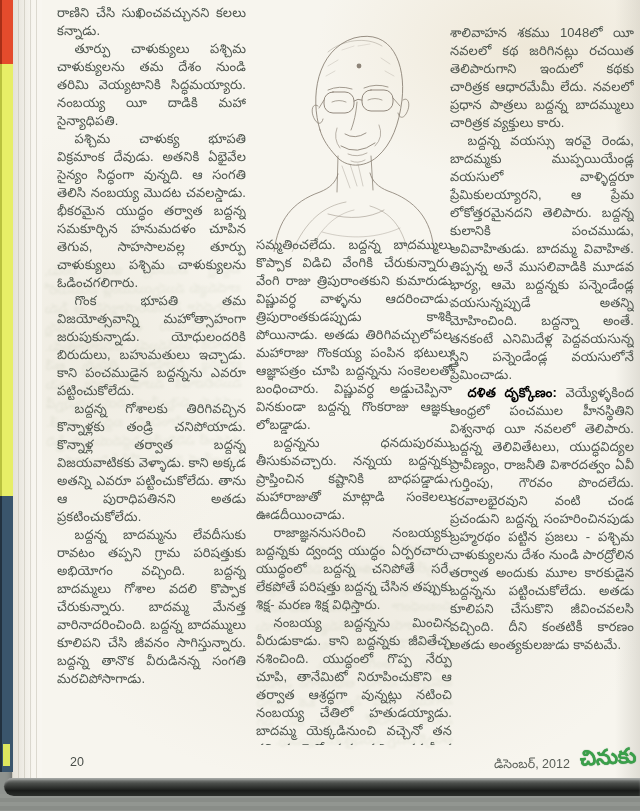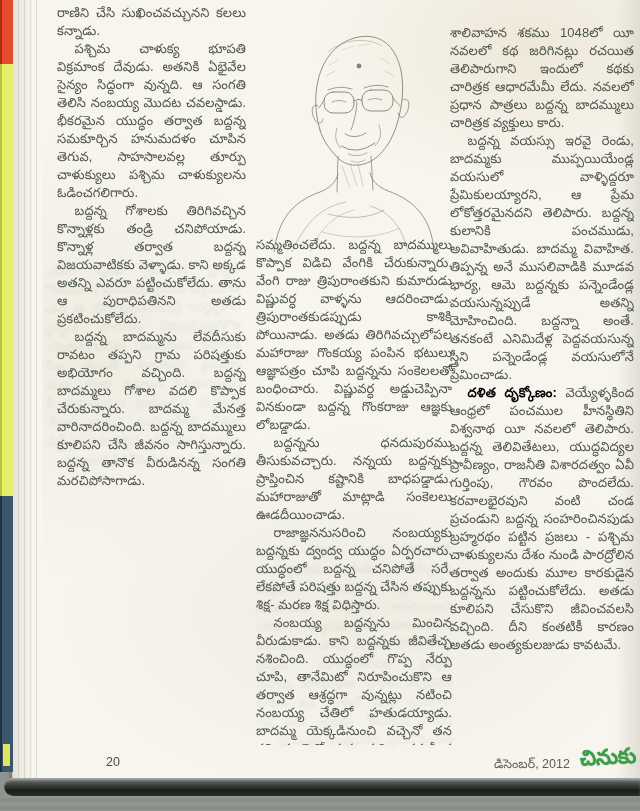--- a/index.html
+++ b/index.html
@@ -61,21 +61,21 @@
   
   .ghost{
     position:absolute;z-index:1;pointer-events:none;
     color:#5f7246;opacity:.09;filter:blur(1.1px);
     font-size:13px;line-height:19px;text-align:justify;
     transform:scaleX(-1) rotate(.6deg);
   }
   .ghost-a{left:46px;top:260px;width:196px;height:300px;overflow:hidden;}
   .ghost-b{left:256px;top:540px;width:196px;height:215px;overflow:hidden;}
   
-  .pagenum{position:absolute;left:70px;top:755px;z-index:3;font-size:12.5px;color:#4a4f4a;margin-left:36px;}
+  .pagenum{position:absolute;left:70px;top:755px;z-index:3;font-size:12.5px;color:#4a4f4a;}
   .footer-date{position:absolute;left:494px;top:757px;z-index:3;font-size:12.5px;color:#585d57;}
   .magazine-logo{
     position:absolute;left:580px;top:745px;z-index:3;
     font-size:21px;font-weight:bold;color:#3aa04a;
     transform:rotate(-3deg);
     text-shadow:0 0 1px #2d7c39;
   }
 </style>
 </head>
 <body>
@@ -131,21 +131,23 @@
     <path d="M121 119 Q126 131 117 140" stroke-opacity=".6"></path>
     <path d="M93 155 Q100 158 107 154" stroke-opacity=".5"></path>
 
     <path d="M70 60 l10 -6 M68 70 l9 -5 M132 58 l-9 -6 M136 70 l-9 -5" stroke-opacity=".25"></path>
     <path d="M84 44 l12 -4 M100 40 l12 -2" stroke-opacity=".2"></path>
   </g>
 </svg>
 
 <div class="col col-left">
   <p class="noindent">రాణిని చేసి సుఖించవచ్చునని కలలు కన్నాడు.</p>
+  <p>తూర్పు చాళుక్యులు పశ్చిమ చాళుక్యులను తమ దేశం నుండి తరిమి వెయ్యటానికి సిద్ధమయ్యారు. నంబయ్య యీ దాడికి మహా సైన్యాధిపతి.</p>
   <p>పశ్చిమ చాళుక్య భూపతి విక్రమాంక దేవుడు. అతనికి ఏభైవేల సైన్యం సిద్ధంగా వున్నది. ఆ సంగతి తెలిసి నంబయ్య మొదట చవలస్డాడు. భీకరమైన యుద్ధం తర్వాత బద్దన్న సమకూర్చిన హనుమదళం చూపిన తెగువ, సాహసాలవల్ల తూర్పు చాళుక్యులు పశ్చిమ చాళుక్యులను ఓడించగలిగారు.</p>
+  <p>గొంక భూపతి తమ విజయోత్సవాన్ని మహోత్సాహంగా జరుపుకున్నాడు. యోధులందరికి బిరుదులు, బహుమతులు ఇచ్చాడు. కాని పంచముడైన బద్దన్నను ఎవరూ పట్టించుకోలేదు.</p>
   <p>బద్దన్న గోశాలకు తిరిగివచ్చిన కొన్నాళ్లకు తండ్రి చనిపోయాడు. కొన్నాళ్ల తర్వాత బద్దన్న విజయవాటికకు వెళ్ళాడు. కాని అక్కడ అతన్ని ఎవరూ పట్టించుకోలేదు. తాను ఆ పురాధిపతినని అతడు ప్రకటించుకోలేదు.</p>
   <p>బద్దన్న బాదమ్మను లేవదీసుకు రావటం తప్పని గ్రామ పరిషత్తుకు అభియోగం వచ్చింది. బద్దన్న బాదమ్మలు గోశాల వదలి కొప్పాక చేరుకున్నారు. బాదమ్మ మేనత్త వారినాదరించింది. బద్దన్న బాదమ్ములు కూలిపని చేసి జీవనం సాగిస్తున్నారు. బద్దన్న తానొక వీరుడినన్న సంగతి మరచిపోసాగాడు.</p>
 
 </div>
 
 <div class="col col-mid">
   <p class="noindent">సమ్మతించలేదు. బద్దన్న బాదమ్ములు కొప్పాక విడిచి వేంగికి చేరుకున్నారు. వేంగి రాజు త్రిపురాంతకుని కుమారుడు విష్ణువర్ధ వాళ్ళను ఆదరించాడు. త్రిపురాంతకుడప్పుడు కాశికి పోయినాడు. అతడు తిరిగివచ్చులోపల మహారాజు గొంకయ్య పంపిన భటులు ఆజ్ఞాపత్రం చూపి బద్దన్నను సంకెలలతో బంధించారు. విష్ణువర్ధ అడ్డుచెప్పినా వినకుండా బద్దన్న గొంకరాజు ఆజ్ఞకు లోబడ్డాడు.</p>
   <p>బద్దన్నను ధనదుపురము తీసుకువచ్చారు. నన్నయ బద్దన్నకు ప్రాప్తించిన కష్టానికి బాధపడ్డాడు. మహారాజుతో మాట్లాడి సంకెలలు ఊడదీయించాడు.</p>
   <p>రాజాజ్ఞననుసరించి నంబయ్యకు బద్దన్నకు ద్వంద్వ యుద్ధం ఏర్పరచారు. యుద్ధంలో బద్దన్న చనిపోతే సరే, లేకపోతే పరిషత్తు బద్దన్న చేసిన తప్పుకు శిక్ష- మరణ శిక్ష విధిస్తారు.</p>
   <p>నంబయ్య బద్దన్నను మించిన వీరుడుకాడు. కాని బద్దన్నకు జీవితేచ్ఛ నశించింది. యుద్ధంలో గొప్ప నేర్పు చూపి, తానేమిటో నిరూపించుకొని ఆ తర్వాత ఆశ్రద్ధగా వున్నట్లు నటించి నంబయ్య చేతిలో హతుడయ్యాడు. బాదమ్మ యెక్కడినుంచి వచ్చెనో తన కత్తి గుండెలో గ్రుమ్ముకుని బద్దన్నమీద పడిపోయింది. బాదమ్మ మహారాజుతో “బద్దన్న జారుడు కాడు. నేను జారిణిని కాను. మా ప్రేమకు మీ సూత్రములు పట్టవు. మాది లింగజ్ఞానాతీతమైన సంబంధము” అని చెప్పి మరణించింది.</p>

